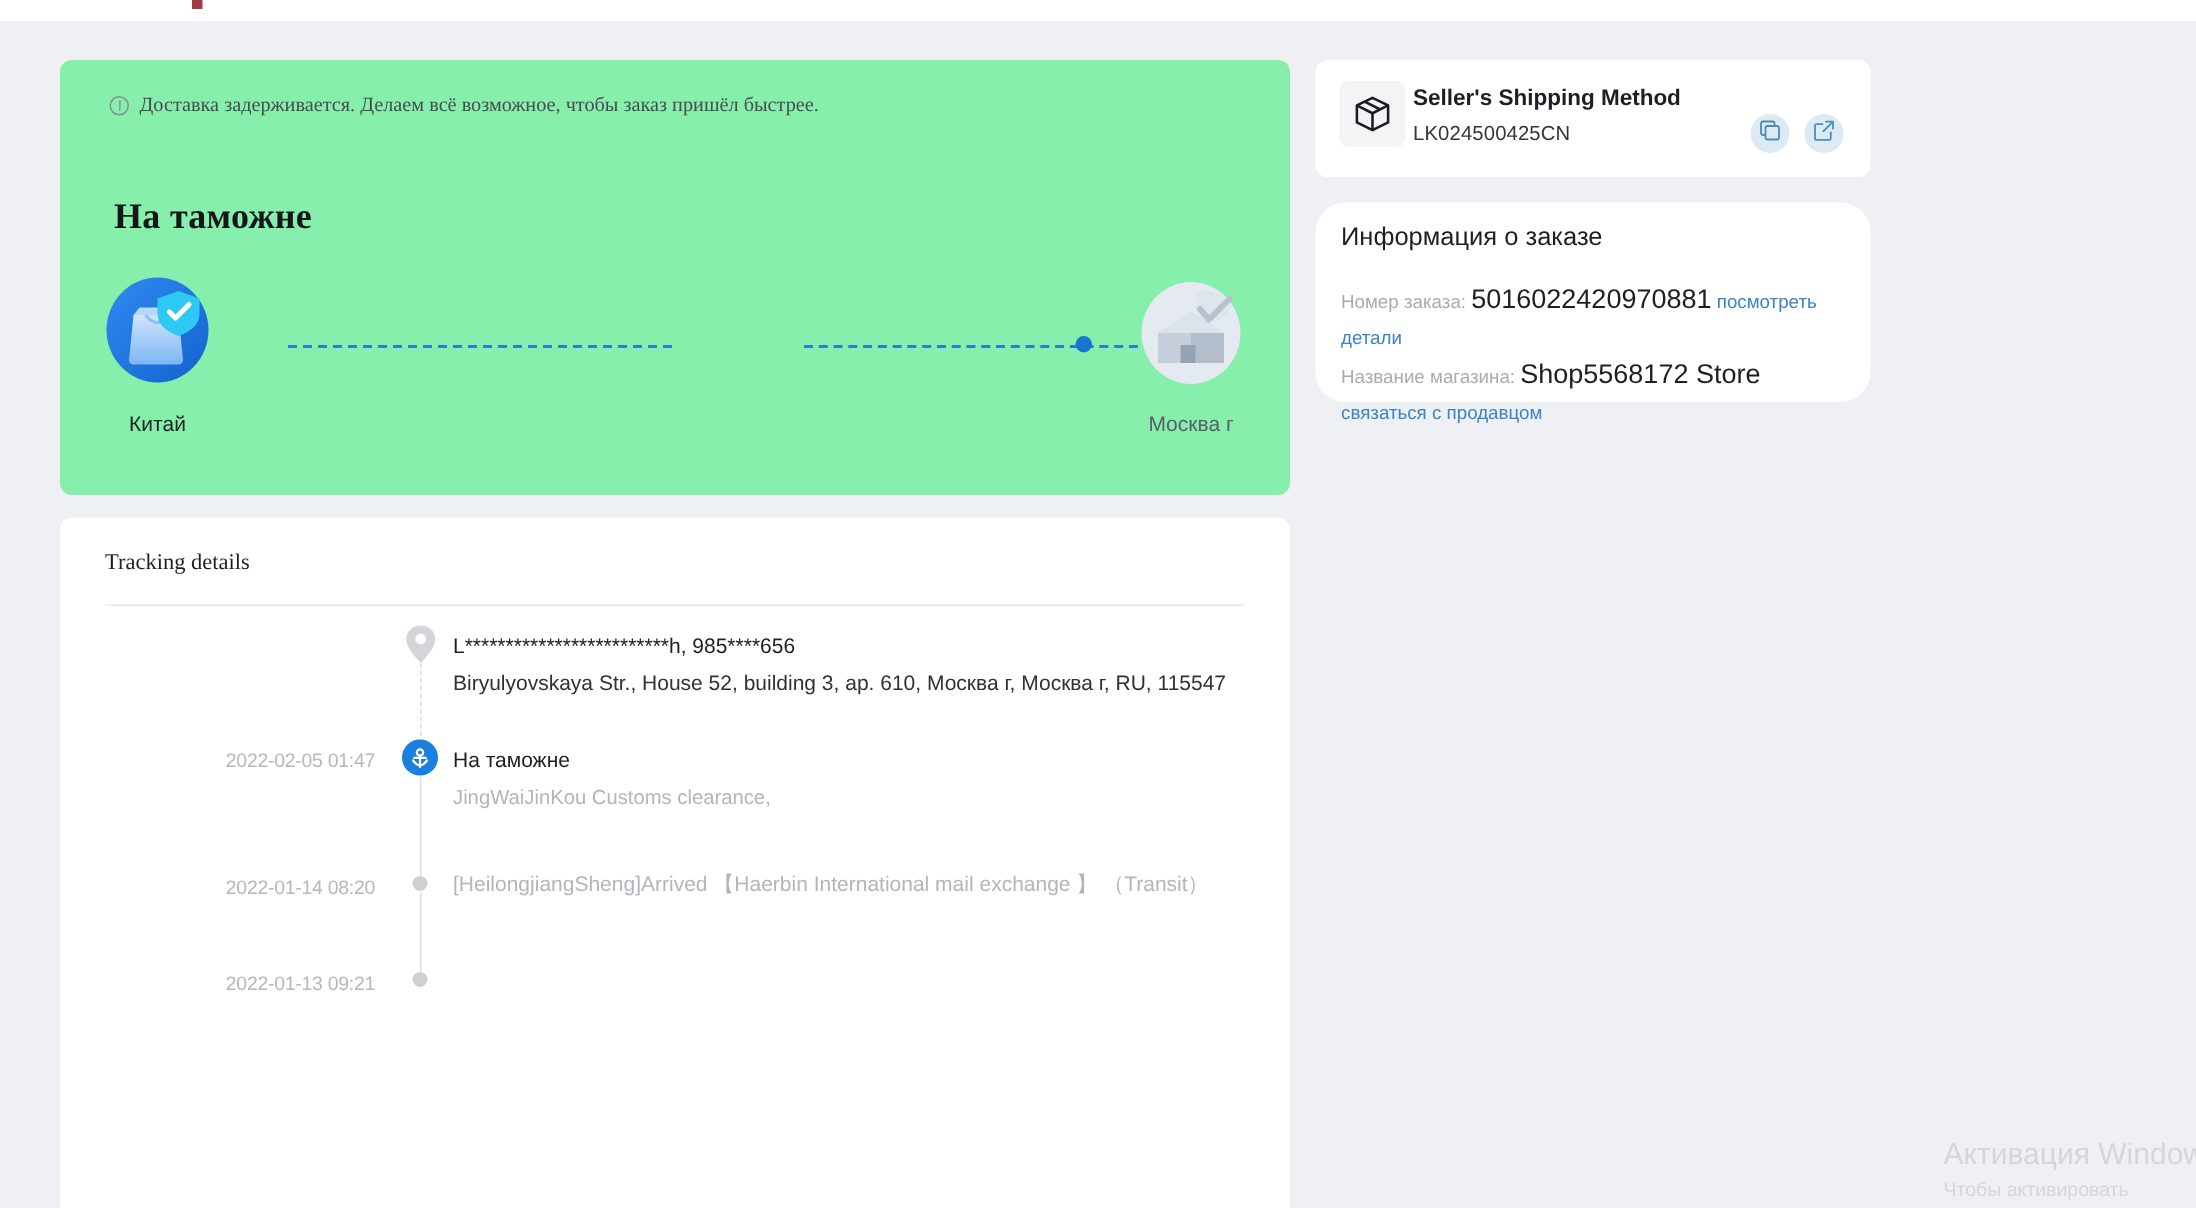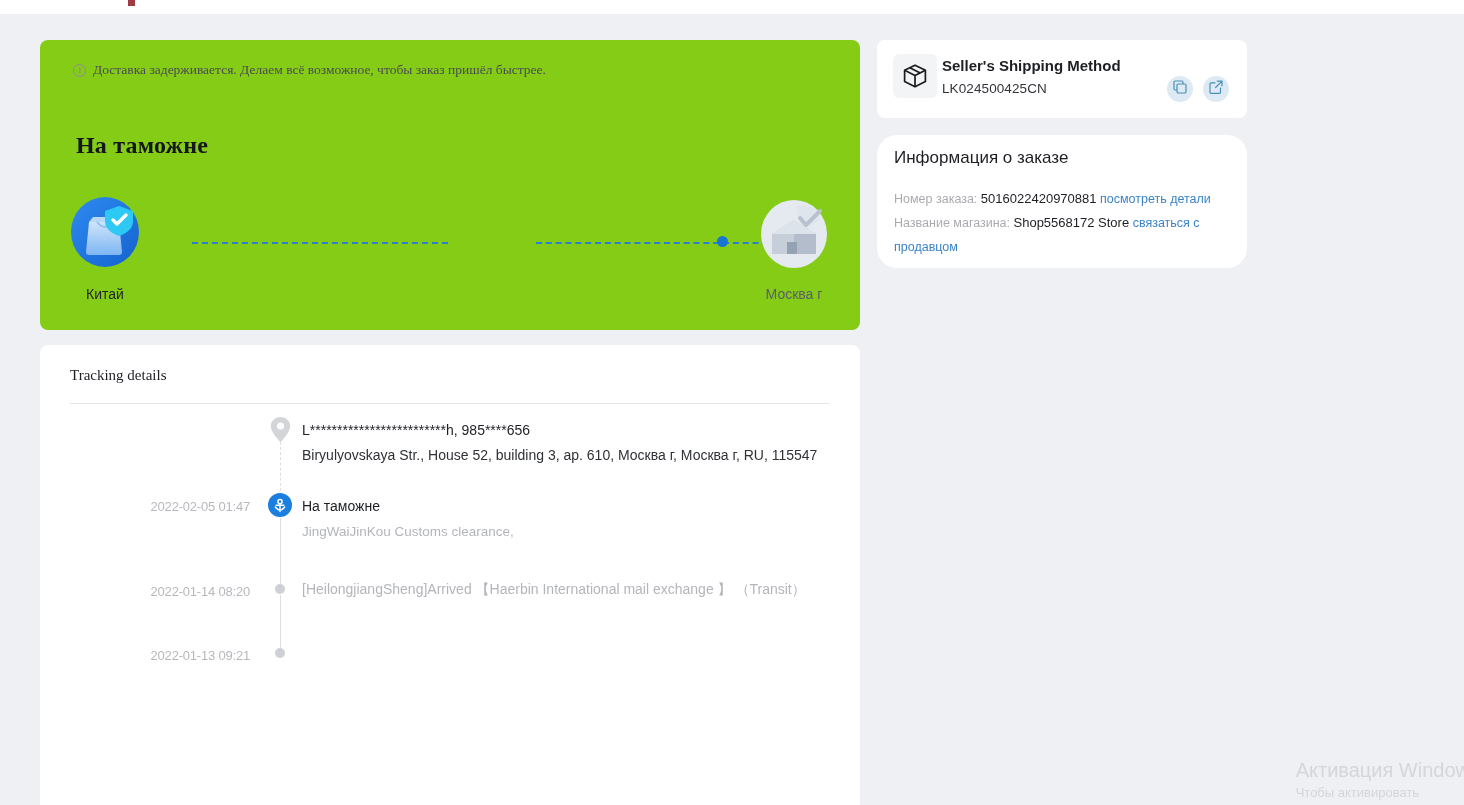--- a/index.html
+++ b/index.html
@@ -15,21 +15,21 @@
     background: #ffffff;
   }
   .top-glyph {
     position: absolute; left: 128px; top: 0px; width: 7px; height: 6px;
     background: #a03a44;
   }
 
   
   .status-card {
     position: absolute; left: 40px; top: 40px; width: 820px; height: 290px;
-    background: #84cc16; border-radius: 8px;
+    background: #86efac; border-radius: 8px;
   }
   .alert-row {
     position: absolute; left: 33px; top: 22px;
     display: flex; align-items: center; gap: 7px;
   }
   .alert-icon {
     width: 13px; height: 13px; border: 1.2px solid #8c8c96; border-radius: 50%;
     position: relative; flex: none;
   }
   .alert-icon::after {
@@ -47,21 +47,21 @@
     font-size: 13.5px; color: #4a4a52; white-space: nowrap;
   }
   .status-title {
     position: absolute; left: 36px; top: 92px;
     font-family: "Liberation Serif", serif;
     font-size: 24px; font-weight: bold; color: #15161a;
     letter-spacing: .2px;
   }
 
   
-  .tracker { position: absolute; left: 0; top: 150px; width: 820px; height: 130px; padding-left: 24px; }
+  .tracker { position: absolute; left: 0; top: 138px; width: 820px; height: 130px; padding-left: 24px; }
   .tr-line {
     position: absolute; top: 52px; height: 0;
     border-top: 2.5px dashed #2a7fd4;
   }
   .tr-line.a { left: 152px; width: 256px; }
   .tr-line.b { left: 496px; width: 262px; }
   .tr-progress-dot {
     position: absolute; left: 677px; top: 46px;
     width: 11px; height: 11px; border-radius: 50%; background: #1876d2;
   }
@@ -162,21 +162,21 @@
   }
   .order-title {
     position: absolute; left: 17px; top: 13px;
     font-size: 17px; color: #1d1f24;
   }
   .order-lines {
     position: absolute; left: 17px; top: 52px; width: 340px;
   }
   .ord-line { font-size: 12.5px; line-height: 24px; }
   .ord-key { color: #a9abb0; }
-  .ord-val { color: #1d1f24; font-size: 13px; }
+  .ord-val { color: #1d1f24; font-size: 18px; }
   .ord-link { color: #3a83c9; cursor: pointer; }
 
   
   .wm {
     position: absolute; right: -16px; bottom: 2px; text-align: left;
     color: #d4d6da; pointer-events: none;
   }
   .wm-1 { font-size: 20px; line-height: 26px; }
   .wm-2 { font-size: 13px; line-height: 20px; }
 </style>

